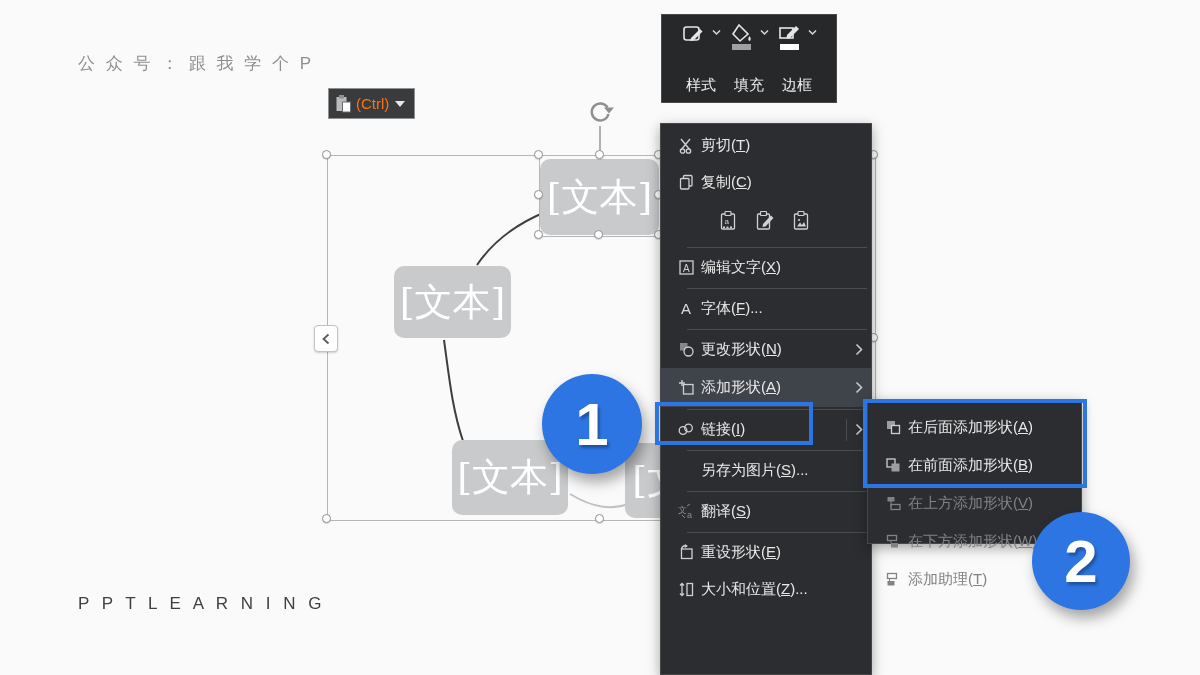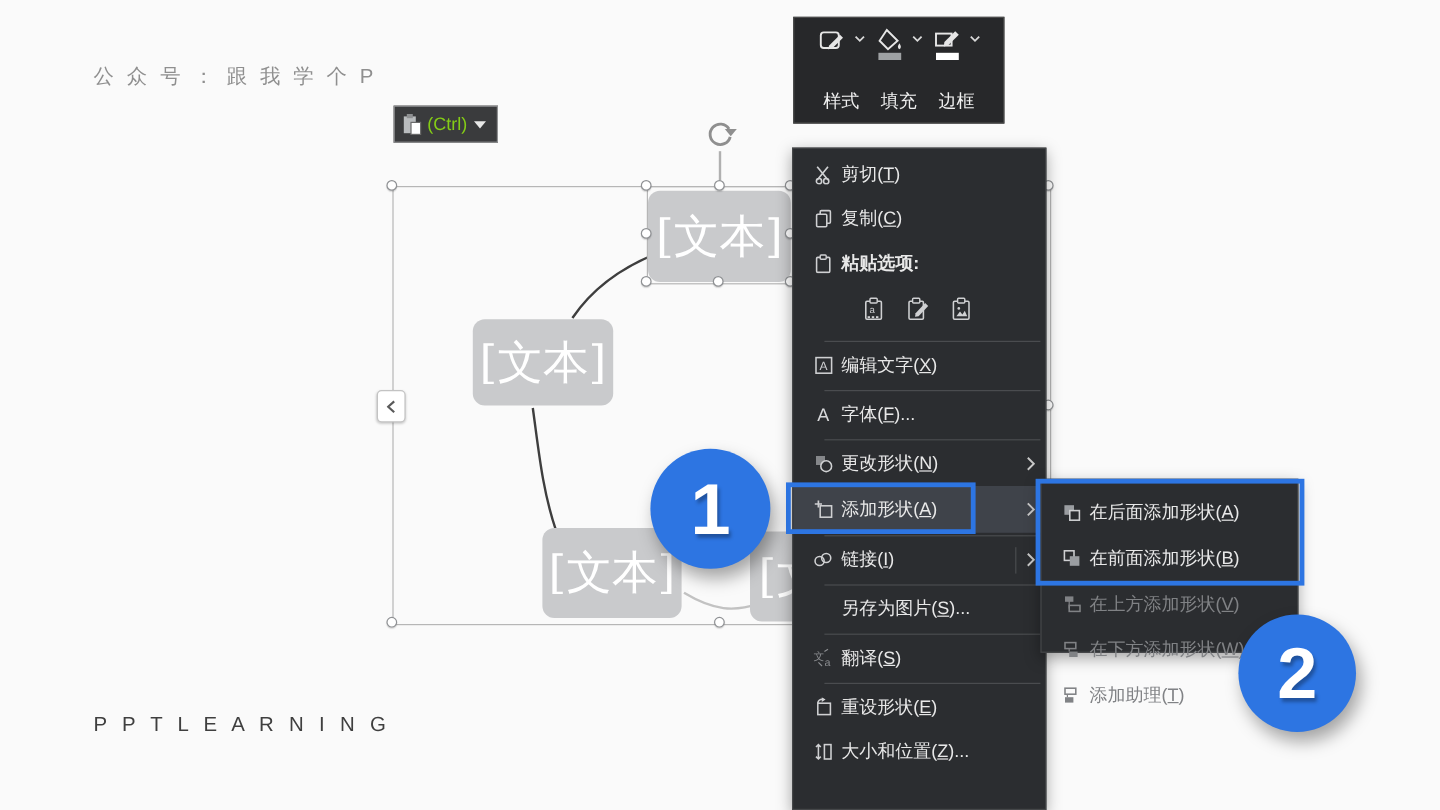--- a/index.html
+++ b/index.html
@@ -23,21 +23,21 @@
   .handle{position:absolute;width:9px;height:9px;border-radius:50%;background:#ffffff;border:1.5px solid #8f9194;
           box-sizing:border-box;z-index:5;box-shadow:0 1px 1px rgba(0,0,0,.15);}
   .rot{position:absolute;left:585px;top:97px;z-index:2;}
   .rot-line{position:absolute;left:599px;top:126px;width:1.5px;height:28px;background:#b0b0b0;z-index:2;}
   .pane-toggle{position:absolute;left:314px;top:325px;width:22px;height:25px;background:#ffffff;border:1px solid #c3c3c3;
                border-radius:4px;z-index:6;display:flex;align-items:center;justify-content:center;box-shadow:0 1px 2px rgba(0,0,0,.18);}
 
   
   .ctrl-btn{position:absolute;left:328px;top:88px;width:87px;height:31px;background:#3a3b3d;border:1px solid #8f9092;
             display:flex;align-items:center;gap:4px;padding:0 6px;box-sizing:border-box;z-index:6;}
-  .ctrl-btn .lbl{color:#84cc16;font-size:15px;}
+  .ctrl-btn .lbl{color:#f97316;font-size:15px;}
   .tri-down{width:0;height:0;border-left:5px solid transparent;border-right:5px solid transparent;border-top:6px solid #e8e8e8;margin-left:2px;}
 
   
   .ftoolbar{position:absolute;left:661px;top:14px;width:176px;height:89px;background:#27282a;border:1px solid #4a4a4a;
             display:flex;justify-content:space-around;align-items:stretch;padding:6px 15px;box-sizing:border-box;z-index:25;}
   .tbtn{display:flex;flex-direction:column;align-items:center;justify-content:space-between;width:54px;padding:2px 0;cursor:default;}
   .tbtn .ticon{display:flex;align-items:flex-start;gap:3px;height:46px;}
   .tbtn .tlabel{color:#f0f0f0;font-size:15px;line-height:18px;}
 
   
@@ -194,29 +194,20 @@
     <div class="mrow">
       <span class="mi">
         <svg width="17" height="17">
             <rect x="5.5" y="1.5" width="8.5" height="10.5" rx="1" stroke="#cfd0d2" stroke-width="1.3" fill="none"></rect>
             <rect x="2.5" y="4.5" width="8.5" height="10.5" rx="1" stroke="#cfd0d2" stroke-width="1.3" fill="#2b2d30"></rect>
           </svg>
       </span>
       <span class="ml"><span>复制(</span><span class="key">C</span><span>)</span></span>
     </div>
 
-    <div class="mrow">
-      <span class="mi">
-        <svg width="17" height="17">
-            <rect x="2.5" y="3.5" width="11" height="12.5" rx="1" stroke="#cfd0d2" stroke-width="1.3" fill="none"></rect>
-            <rect x="5.5" y="1.5" width="5" height="3.5" rx="0.8" stroke="#cfd0d2" stroke-width="1.2" fill="#2b2d30"></rect>
-          </svg>
-      </span>
-      <span class="ml" style="font-weight:bold"><span>粘贴选项:</span><span class="key"></span><span></span></span>
-    </div>
 
     <div class="paste-row">
       <span>
         <svg width="21" height="22">
             <rect x="2.5" y="4" width="13" height="15" rx="1" stroke="#cfd0d2" stroke-width="1.3" fill="none"></rect>
             <rect x="6" y="1.5" width="6" height="4" rx="0.8" stroke="#cfd0d2" stroke-width="1.2" fill="#2b2d30"></rect>
             <text x="5.5" y="14" font-size="8" fill="#cfd0d2">a</text>
             <rect x="4" y="16.5" width="2" height="1.6" fill="#cfd0d2"></rect>
             <rect x="7.5" y="16.5" width="2" height="1.6" fill="#cfd0d2"></rect>
             <rect x="11" y="16.5" width="2" height="1.6" fill="#cfd0d2"></rect>

